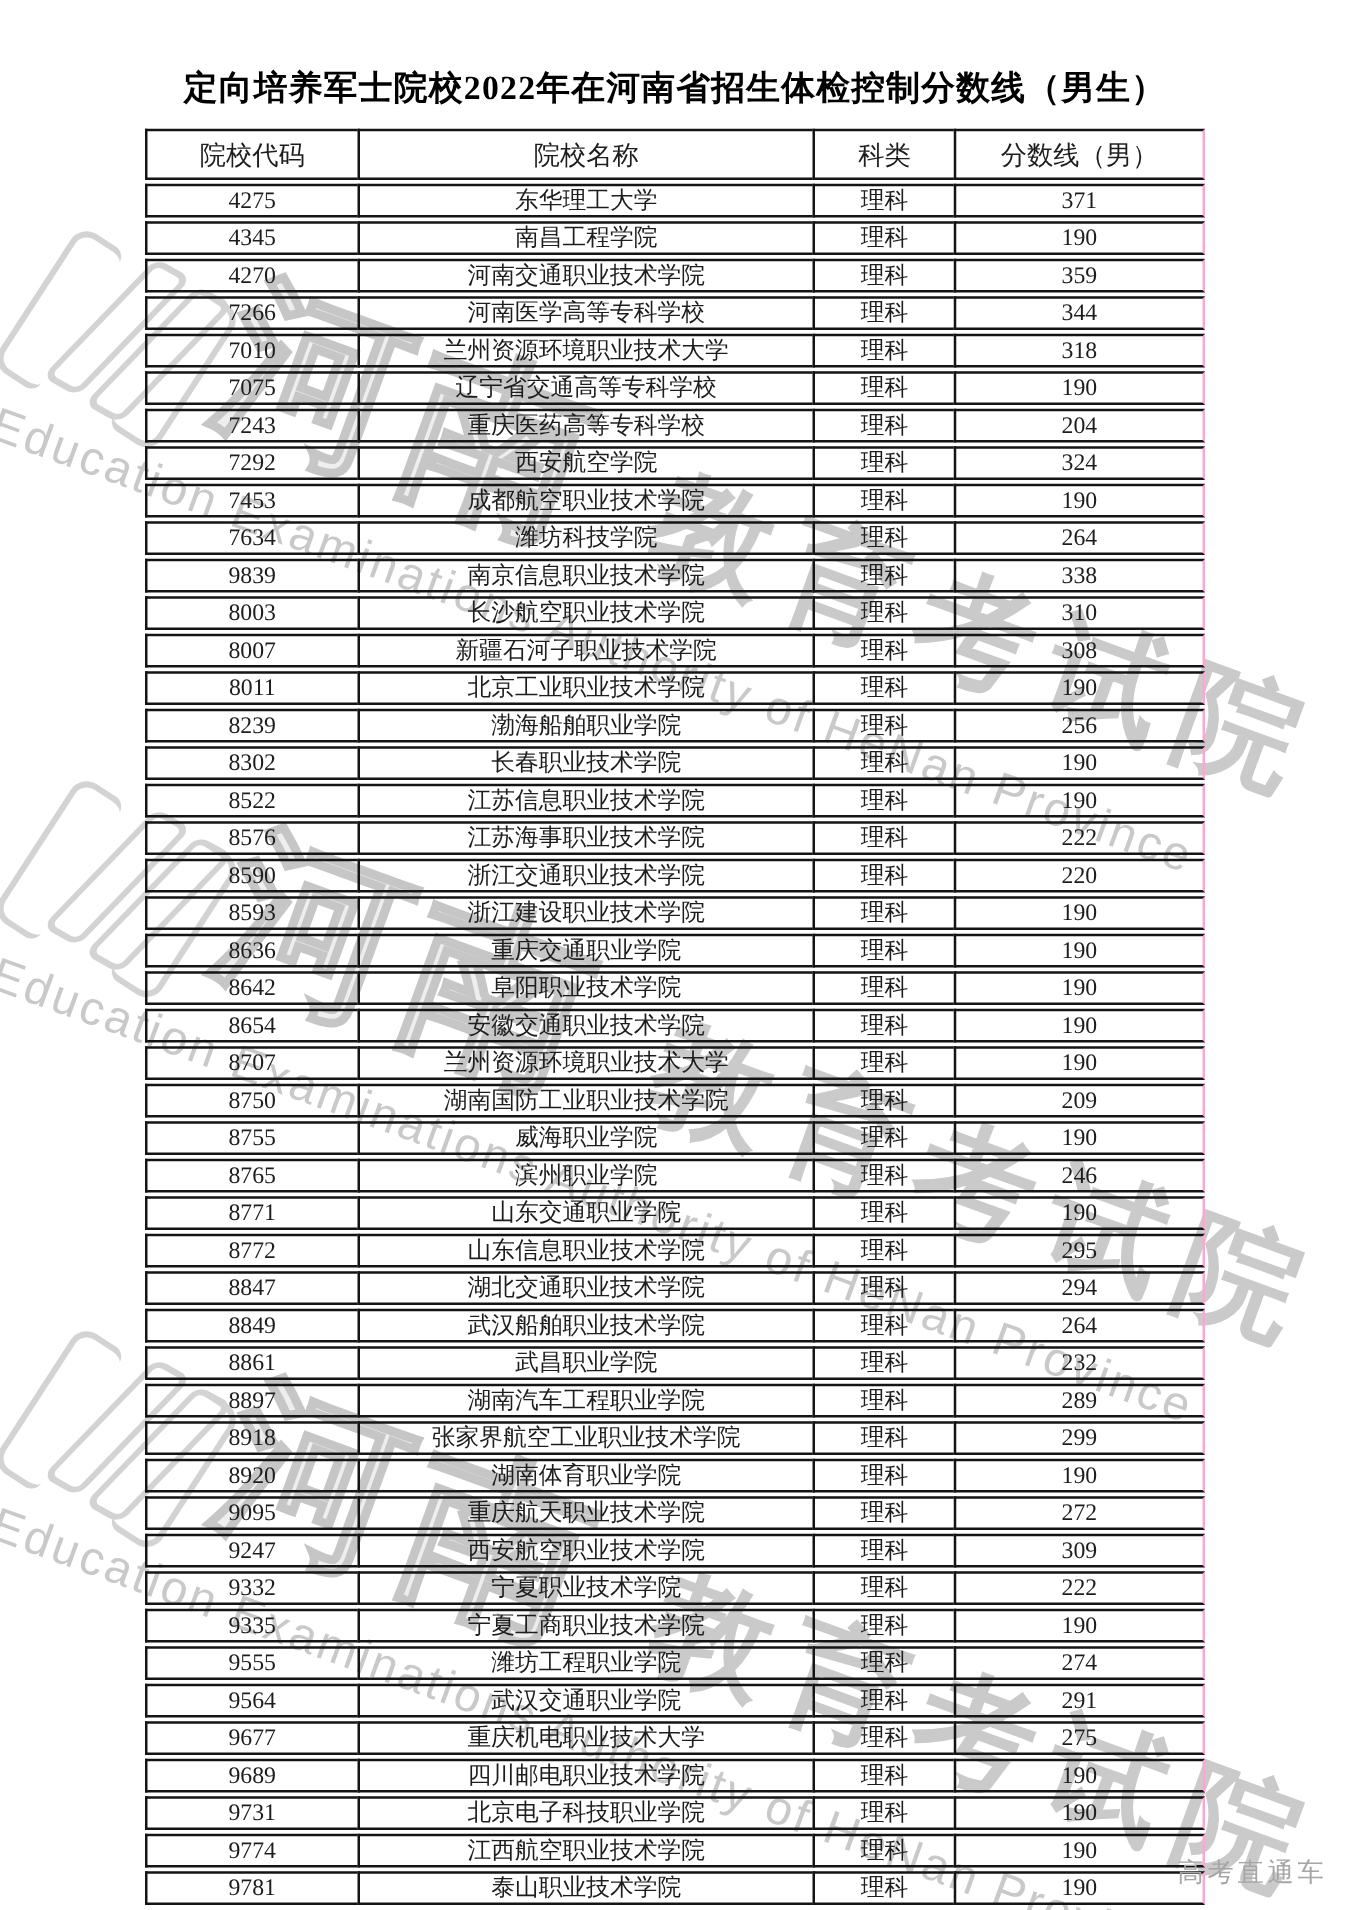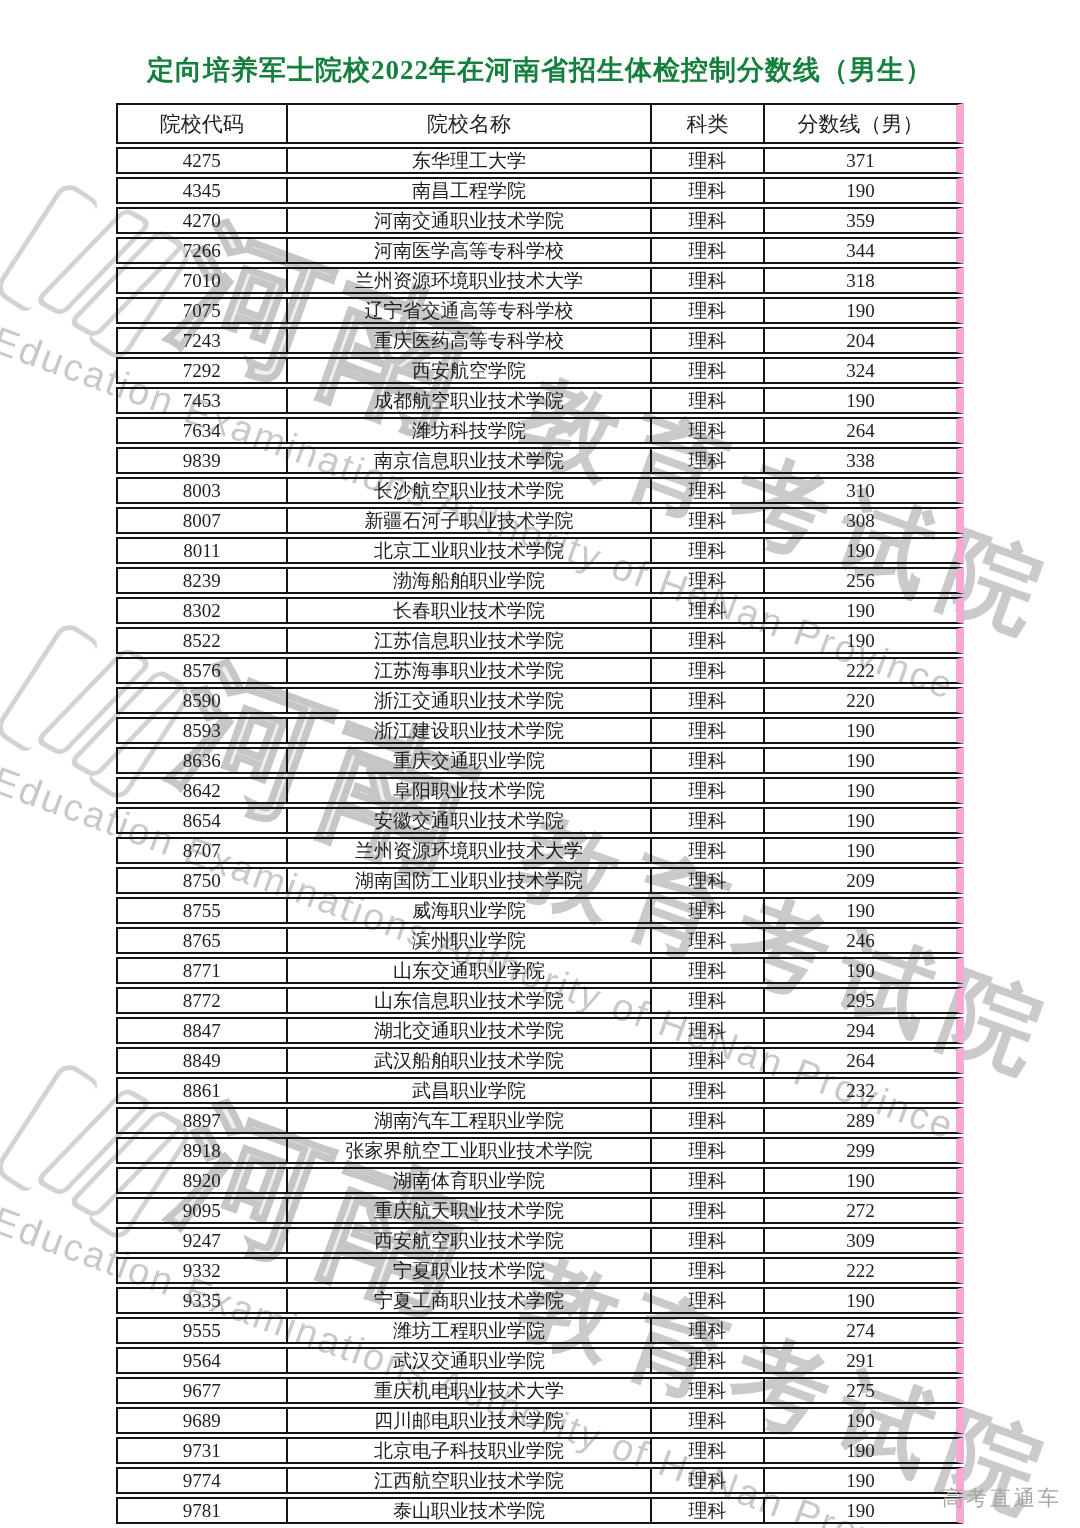--- a/index.html
+++ b/index.html
@@ -32,32 +32,32 @@
   .wm-en {
     font-family:"Liberation Sans","DejaVu Sans",sans-serif;
     font-size:38px; color:#c9c9c9; letter-spacing:2.5px;
     margin:8px 0 0 -24px; white-space:nowrap;
   }
 
   
   .doc { position:relative; z-index:2; }
   .title {
     margin:52px 0 12px; text-align:center;
-    font-size:27px; font-weight:bold; color:#15803d; letter-spacing:1px;
+    font-size:27px; font-weight:bold; color:#000000; letter-spacing:1px;
   }
   .tablewrap { width:848px; margin:0 auto; }
   table.score {
     width:100%; border-collapse:separate; border-spacing:0 3px; table-layout:fixed;
   }
   table.score th, table.score td {
     border-top:2px solid #141414; border-bottom:2px solid #141414; border-left:2px solid #141414;
     background:transparent; text-align:center; padding:0; color:#1d1d1d;
     overflow:hidden; white-space:nowrap;
   }
-  table.score th:last-child, table.score td:last-child { border-right:8px solid #f9a8d4; }
+  table.score th:last-child, table.score td:last-child { border-right:2px solid #f9a8d4; }
   table.score th { height:37px; font-size:21px; font-weight:400; }
   table.score td { height:23px; font-size:19px; line-height:23px; }
 
   .brand {
     position:absolute; right:18px; bottom:16px; z-index:3;
     font-size:21px; letter-spacing:3px; color:#a6a6a6; font-weight:400;
   }
 </style>
 </head>
 <body>

